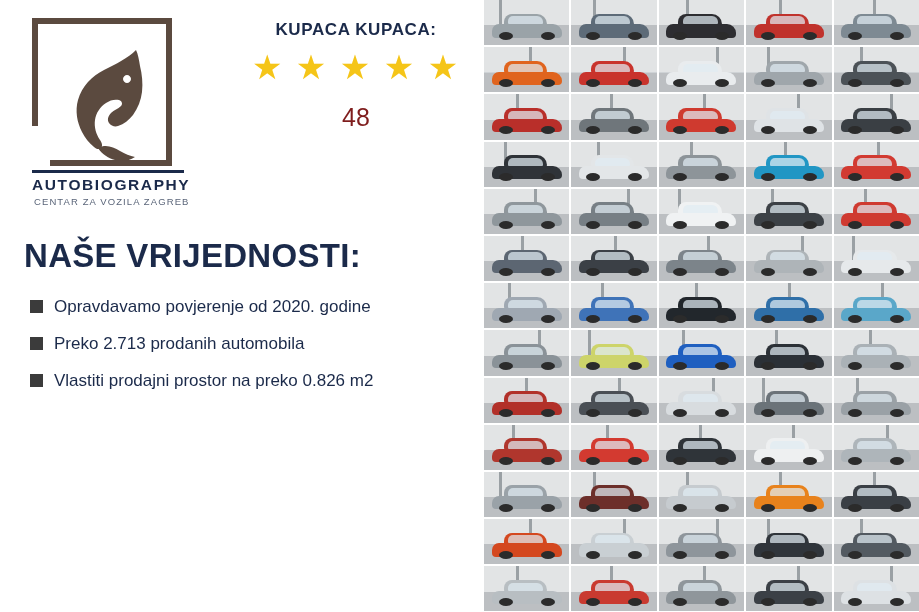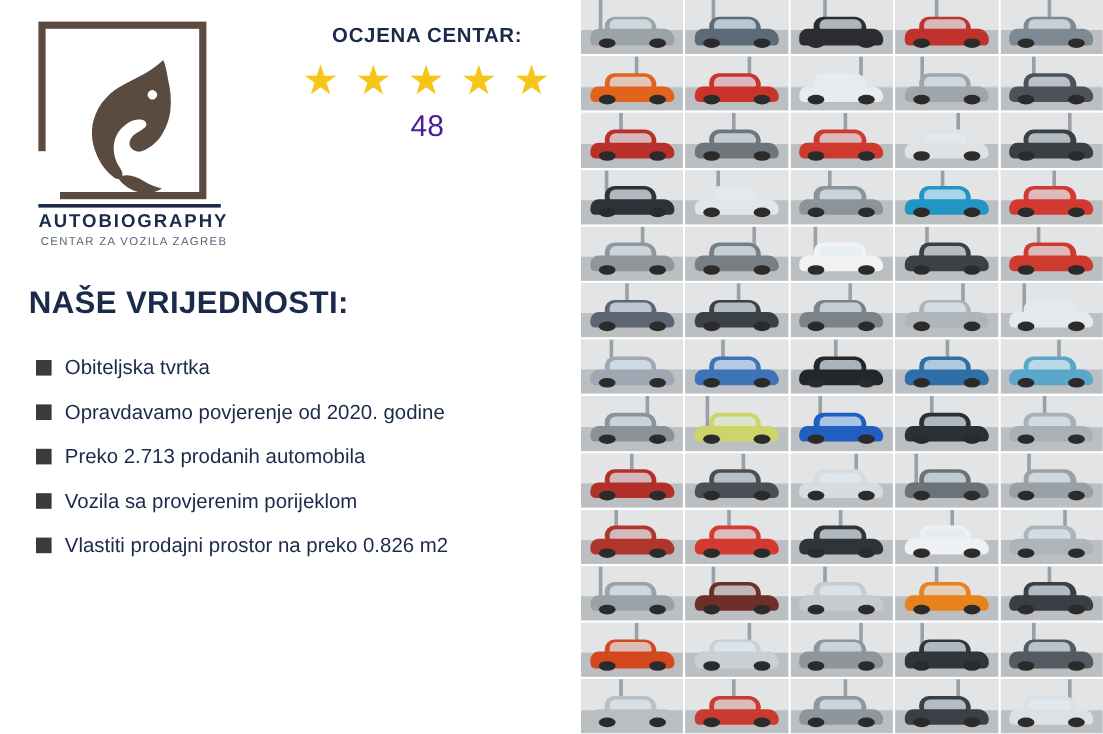--- a/index.html
+++ b/index.html
@@ -126,32 +126,32 @@
     line-height: 1.1;
   }
   #reviews-label {
     margin-top: 6px;
     font-size: 14.5px;
     font-weight: bold;
     letter-spacing: 0.4px;
     color: #1b2a4a;
   }
   #reviews-count {
-    margin-top: 8px;
+    margin-top: 20px;
     font-size: 25px;
-    color: #4c1d95;
+    color: #7f1d1d;
     line-height: 1.1;
   }
 
   
   #values-title {
     position: absolute;
     left: 24px;
     top: 237px;
-    font-size: 26px;
+    font-size: 33px;
     font-weight: bold;
     letter-spacing: 0.3px;
     color: #1b2a4a;
   }
   #values-list {
     position: absolute;
     left: 30px;
     top: 288px;
     width: 450px;
     list-style: none;
@@ -288,51 +288,43 @@
                  M69 31 C71 31 73 33 73 35 C73 37 71 39 69 39 C67 39 65 37 65 35 C65 33 67 31 69 31 Z" fill="#5b4a3f"></path>
         <path d="M40 104 C44 110 50 114 57 116 C64 118 71 117 77 113
                  C72 112 67 110 62 107 C55 103 48 100 40 104 Z" fill="#5b4a3f"></path>
       </svg>
       <div id="logo-rule"></div>
       <div id="logo-name">AUTOBIOGRAPHY</div>
       <div id="logo-tagline">CENTAR ZA VOZILA ZAGREB</div>
     </div>
 
     <div id="rating-block">
-      <div id="rating-title">OCJENA CENTAR:</div>
+      <div id="rating-title">KUPACA KUPACA:</div>
       <div id="stars">
         <span class="star">★</span>
         <span class="star">★</span>
         <span class="star">★</span>
         <span class="star">★</span>
         <span class="star">★</span>
       </div>
       <div id="reviews-count">48</div>
     </div>
 
     <div id="values-title">NAŠE VRIJEDNOSTI:</div>
     <ul id="values-list">
-      <li>
-        <span class="bullet-square"></span>
-        <span class="value-text">Obiteljska tvrtka</span>
-      </li>
       <li>
         <span class="bullet-square"></span>
         <span class="value-text">Opravdavamo povjerenje od 2020. godine</span>
       </li>
       <li>
         <span class="bullet-square"></span>
         <span class="value-text">Preko 2.713 prodanih automobila</span>
       </li>
       <li>
         <span class="bullet-square"></span>
-        <span class="value-text">Vozila sa provjerenim porijeklom</span>
-      </li>
-      <li>
-        <span class="bullet-square"></span>
         <span class="value-text">Vlastiti prodajni prostor na preko 0.826 m2</span>
       </li>
     </ul>
   </div>
 
   <div id="photo-grid">
       <div class="photo-cell">
         <div class="cell-bg-top"></div>
         <div class="cell-bg-bottom"></div>
         <div class="cell-pole" style="left: 18%;"></div>

